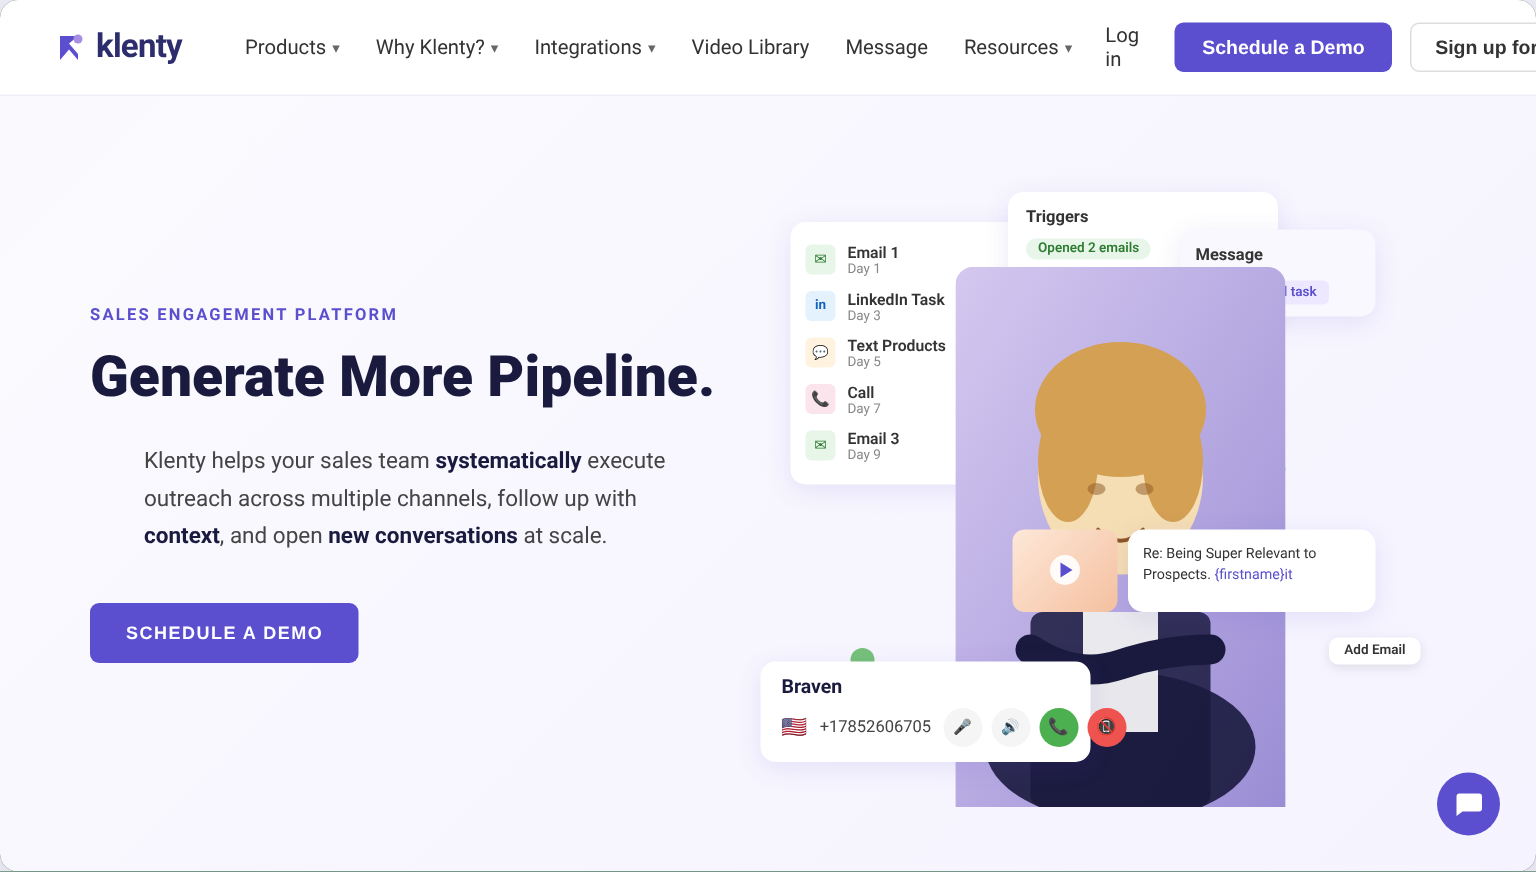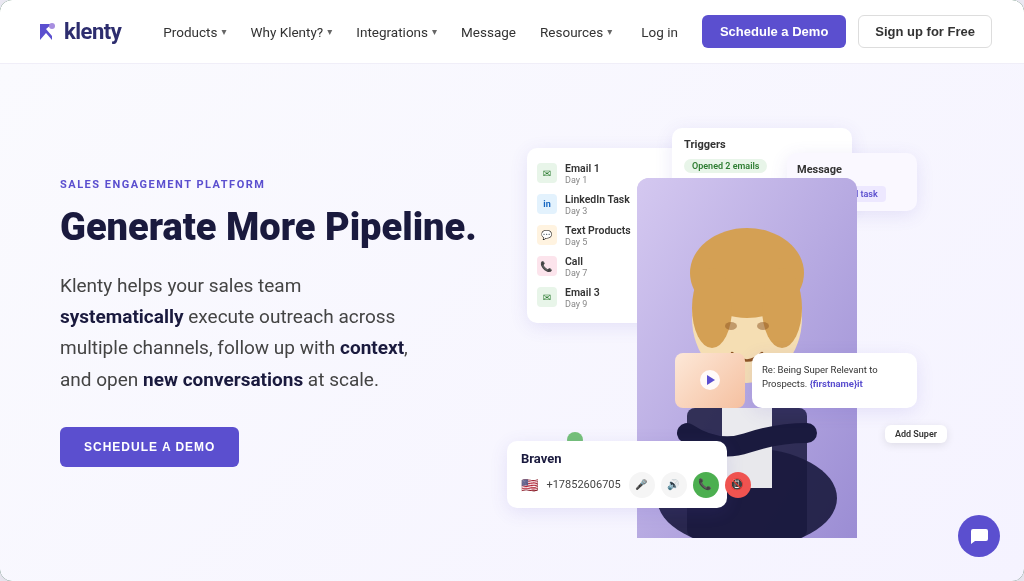--- a/index.html
+++ b/index.html
@@ -126,25 +126,26 @@
       margin-bottom: 14px;
     }
     .hero-headline {
       font-size: 38px;
       font-weight: 900;
       color: #1a1a3e;
       line-height: 1.18;
       margin-bottom: 20px;
     }
     .hero-desc {
-      font-size: 19px;
+      font-size: 15px;
       color: #444;
       line-height: 1.65;
       margin-bottom: 32px;
       max-width: 360px;
+      margin-left: 36px;
     }
     .hero-desc strong { color: #1a1a3e; font-weight: 700; }
     .btn-hero-demo {
       background: #5b4fcf;
       color: #fff;
       border: none;
       padding: 13px 24px;
       border-radius: 6px;
       font-size: 12px;
       font-weight: 800;
@@ -257,21 +258,21 @@
       padding: 3px 8px;
       font-size: 9px;
       font-weight: 600;
     }
     .personal-text {
       font-size: 9.5px;
       color: #333;
       line-height: 1.5;
       margin-bottom: 6px;
     }
-    .personal-text .highlight { color: #5b4fcf; font-weight: 700; }
+    .personal-text .highlight { color: #5b4fcf; font-weight: 400; }
     
     .video-thumb {
       position: absolute;
       bottom: 120px;
       right: 175px;
       width: 70px;
       height: 55px;
       background: linear-gradient(135deg, #fde8d8, #f5c0a0);
       border-radius: 8px;
       display: flex;
@@ -400,20 +401,23 @@
       </div>
       <div class="nav-item">
         <span>Why Klenty?</span>
         <span class="chevron">▾</span>
       </div>
       <div class="nav-item">
         <span>Integrations</span>
         <span class="chevron">▾</span>
       </div>
       <div class="nav-item">
+        <span>Video Library</span>
+      </div>
+      <div class="nav-item">
         <span>Message</span>
       </div>
       <div class="nav-item">
         <span>Resources</span>
         <span class="chevron">▾</span>
       </div>
     </div>
     <div class="nav-actions">
       <span class="btn-login">Log in</span>
       <button class="btn-demo">Schedule a Demo</button>
@@ -533,21 +537,21 @@
             Re: Being Super Relevant to Prospects. <span class="highlight">{firstname}it</span>
           </div>
         </div>
 
         <div class="video-thumb" style="position:absolute;bottom:130px;right:192px;">
           <div class="play-btn">
             <div class="play-triangle"></div>
           </div>
         </div>
 
-        <div class="add-email-badge">Add Super</div>
+        <div class="add-email-badge">Add Email</div>
 
         <div class="ui-panel call-panel">
           <div class="call-name">Braven</div>
           <div class="call-row">
             <span class="flag">🇺🇸</span>
             <span class="phone-num">+17852606705</span>
             <div class="call-icons">
               <div class="call-btn gray" style="font-size:10px;">🎤</div>
               <div class="call-btn gray" style="font-size:10px;">🔊</div>
               <div class="call-btn green" style="font-size:11px;">📞</div>

